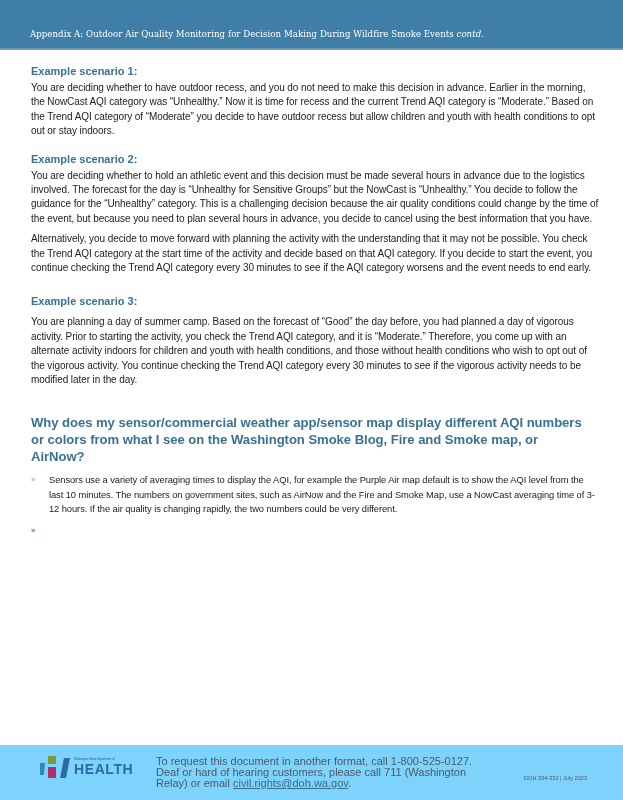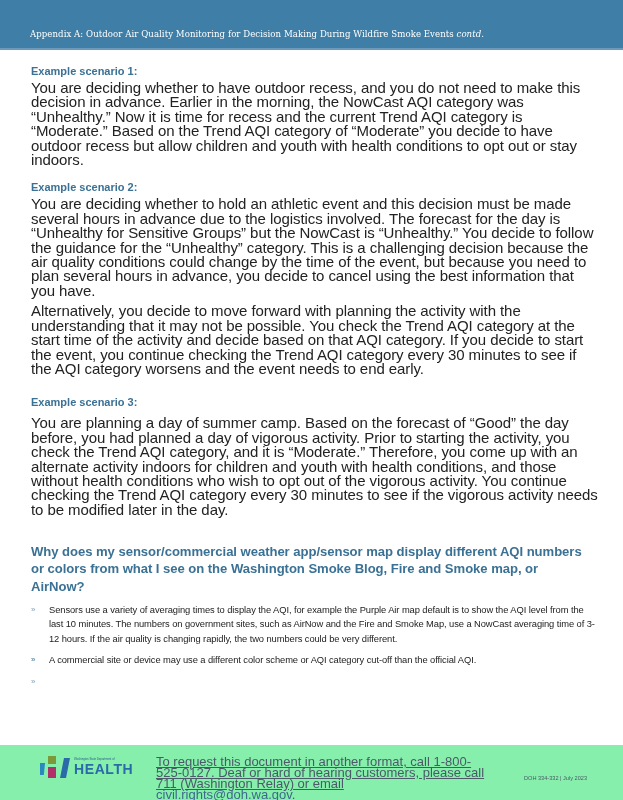--- a/index.html
+++ b/index.html
@@ -22,21 +22,21 @@
   .top-banner .title em { font-style: italic; }
 
   .content {
     position: absolute; left: 31px; top: 63px; width: 568px;
   }
   h2.scenario {
     font-size: 11px; font-weight: bold; color: #3a7194;
     margin: 0 0 1px 0; line-height: 17px;
   }
   p.para {
-    font-size: 15px; line-height: 14.4px; margin: 0 0 6px 0; color: #222;
+    font-size: 10px; line-height: 14.4px; margin: 0 0 6px 0; color: #222;
     letter-spacing: -0.08px;
   }
   .s1 { margin-top: 0; }
   .s2 { margin-top: 12px; }
   .s3 { margin-top: 18px; margin-bottom: 6px; }
   h2.question {
     font-size: 13.1px; font-weight: bold; color: #3a7194;
     line-height: 17.3px; margin: 26px 8px 8px 0; letter-spacing: -0.05px;
   }
   ul.bullets { list-style: none; margin: 0; padding: 0; }
@@ -44,36 +44,36 @@
     position: relative; padding-left: 18px;
     font-size: 9.35px; line-height: 14.4px; margin-bottom: 7px; color: #222;
     letter-spacing: -0.08px;
   }
   ul.bullets li .bullet-icon {
     position: absolute; left: 0; top: 0; color: #7a9fb8; font-size: 8px;
   }
 
   .footer {
     position: absolute; left: 0; top: 745px; width: 623px; height: 55px;
-    background: #86efac;
+    background: #7dd3fc;
   }
   .logo {
     position: absolute; left: 40px; top: 9px; width: 96px; height: 28px;
   }
   .logo .mark { position: absolute; left: 0; top: 0; width: 30px; height: 28px; }
   .logo .small-text {
     position: absolute; left: 34px; top: 3px; font-size: 2.8px; color: #2a5a8a; white-space: nowrap;
   }
   .logo .word {
     position: absolute; left: 34px; top: 7px; font-size: 14px; font-weight: bold;
     color: #2a6aa8; letter-spacing: 0.6px;
   }
   .footer .request {
     position: absolute; left: 156px; top: 11px; width: 330px;
-    font-size: 13px; line-height: 11px; color: #4a5a66; text-decoration: underline;
+    font-size: 11px; line-height: 11px; color: #4a5a66;
   }
   .footer .request a { color: #3b6a8a; text-decoration: underline; }
   .footer .docid {
     position: absolute; left: 524px; top: 30px; font-size: 5.6px; color: #4a5a66; white-space: nowrap;
   }
 </style>
 </head>
 <body>
 
 <div class="top-banner">
@@ -92,21 +92,21 @@
   </section>
   <section class="s3">
     <h2 class="scenario" style="margin-bottom:5px;">Example scenario 3:</h2>
     <p class="para">You are planning a day of summer camp. Based on the forecast of “Good” the day before, you had planned a day of vigorous activity. Prior to starting the activity, you check the Trend AQI category, and it is “Moderate.” Therefore, you come up with an alternate activity indoors for children and youth with health conditions, and those without health conditions who wish to opt out of the vigorous activity. You continue checking the Trend AQI category every 30 minutes to see if the vigorous activity needs to be modified later in the day.</p>
   </section>
 
   <h2 class="question">Why does my sensor/commercial weather app/sensor map display different AQI numbers or colors from what I see on the Washington Smoke Blog, Fire and Smoke map, or AirNow?</h2>
   <ul class="bullets">
     <li><span class="bullet-icon">»</span><span>Sensors use a variety of averaging times to display the AQI, for example the Purple Air map default is to show the AQI level from the last 10 minutes. The numbers on government sites, such as AirNow and the Fire and Smoke Map, use a NowCast averaging time of 3-12 hours. If the air quality is changing rapidly, the two numbers could be very different.</span></li>
     <li><span class="bullet-icon">»</span></li>
-    <li><span class="bullet-icon">»</span><span>A commercial site or device may use a different color scheme or AQI category cut-off than the official AQI.</span></li>
+    <li><span class="bullet-icon">»</span></li>
     <li><span class="bullet-icon">»</span></li>
   </ul>
 </div>
 
 <div class="footer">
   <div class="logo">
     <svg class="mark" viewBox="0 0 30 28">
       <rect x="0" y="9" width="6" height="12" fill="#2a8ac0" transform="skewX(-6)"></rect>
       <rect x="8" y="2" width="8" height="8" fill="#7a9a3a"></rect>
       <rect x="8" y="13" width="8" height="11" fill="#b0306a"></rect>

